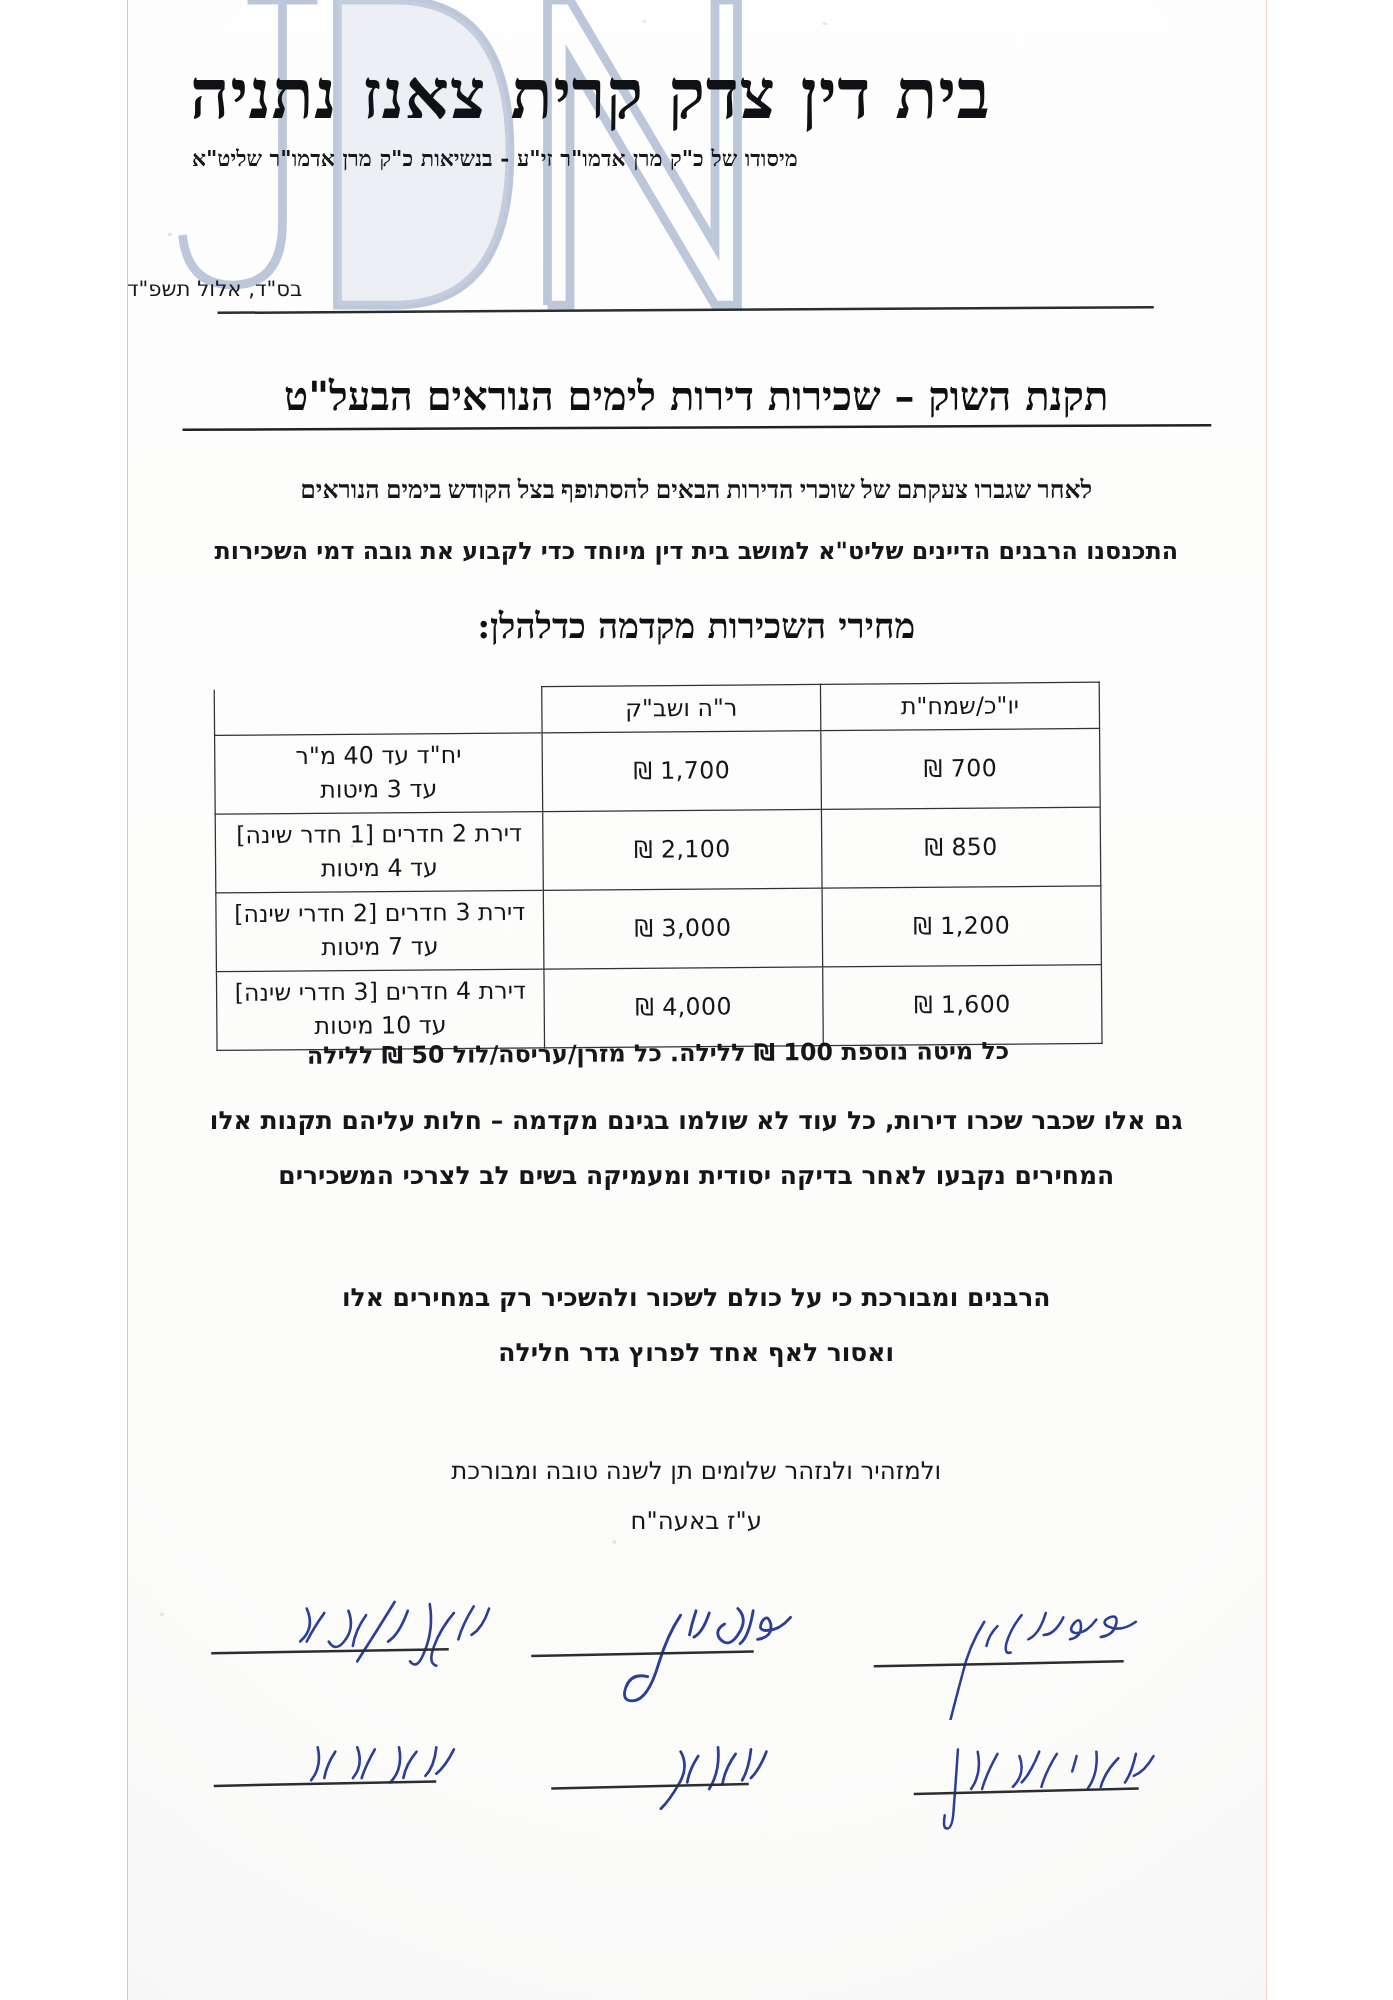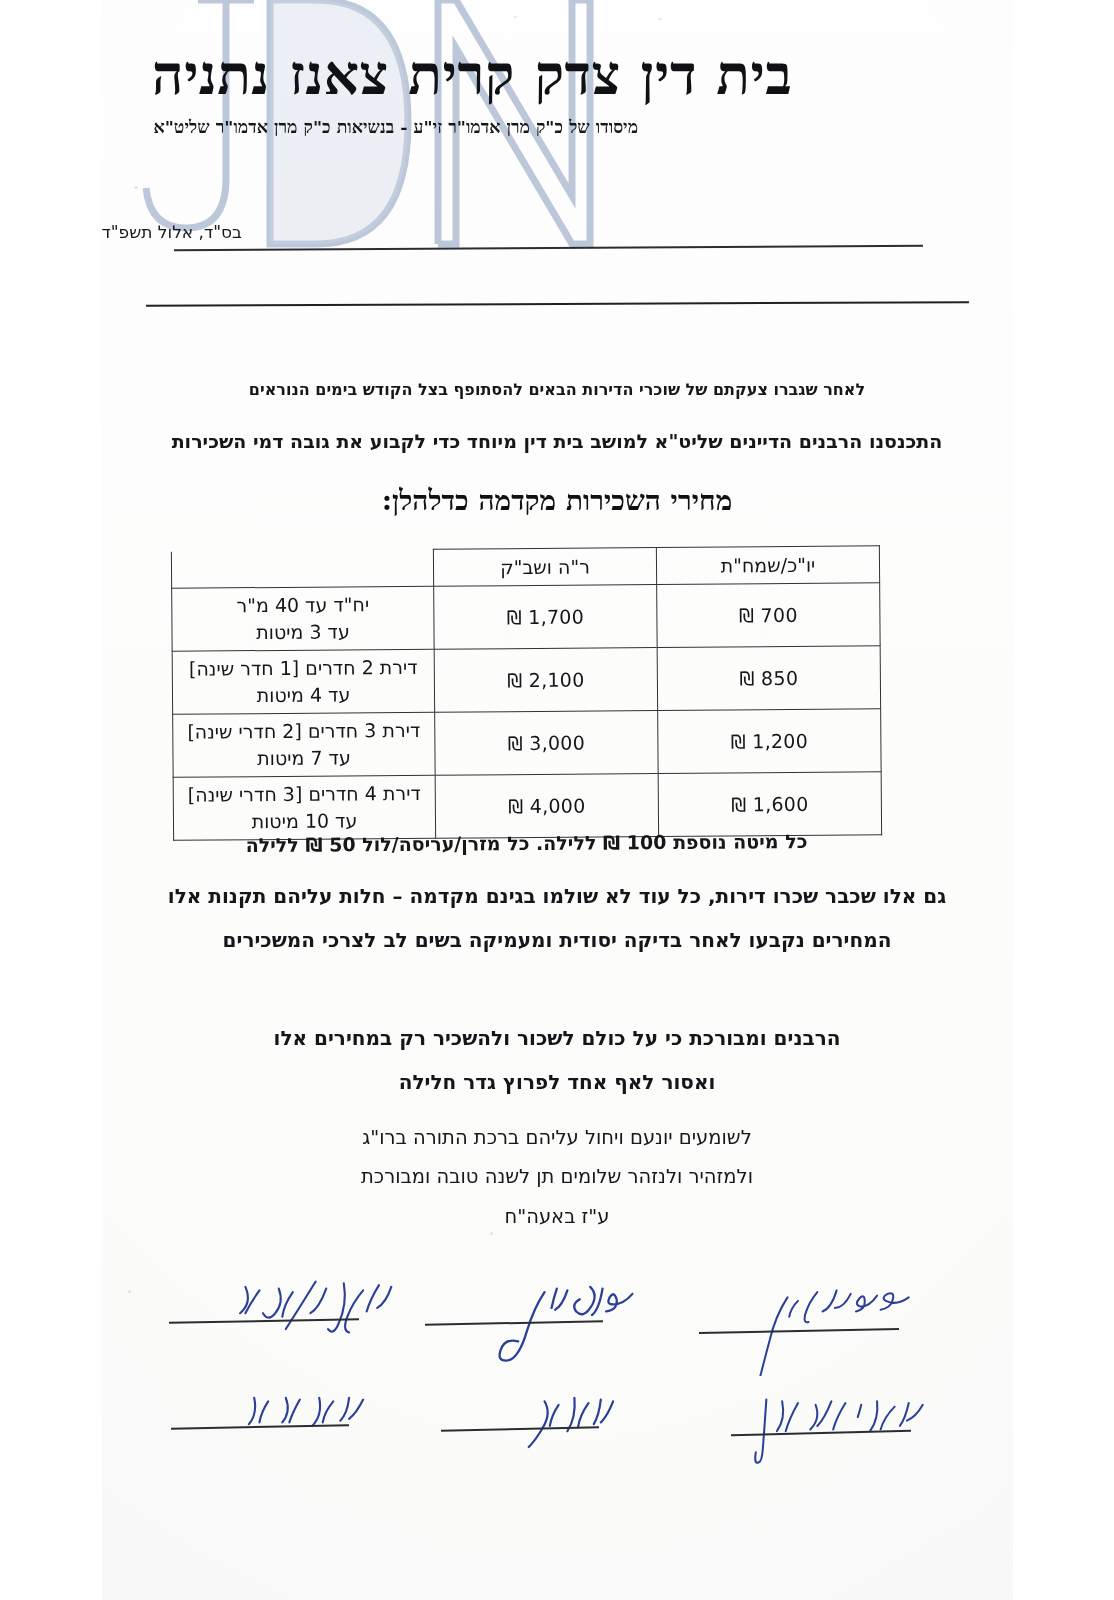--- a/index.html
+++ b/index.html
@@ -131,21 +131,21 @@
   .para {
     font-family: "DejaVu Sans", "Liberation Sans", sans-serif;
     font-size: 19.5px;
     line-height: 1.0;
     text-align: center;
     color: #15171b;
     margin: 0;
     white-space: nowrap;
     direction: rtl;
   }
-  .para.intro-1 { font-weight: 700; font-size: 16px; }
+  .para.intro-1 { font-weight: 700; font-size: 20px; font-family: Liberation Serif, serif; }
   .para.intro-2 { font-weight: 700; font-size: 19px; }
 
   .section-head {
     font-family: "DejaVu Serif", "Liberation Serif", serif;
     font-weight: 700;
     font-size: 28px;
     text-align: center;
     color: #0f1114;
     margin: 0;
     white-space: nowrap;
@@ -314,20 +314,21 @@
 
   <div class="masthead">
     <div class="org-title">בית דין צדק קרית צאנז נתניה</div>
     <div class="org-sub">מיסודו של כ"ק מרן אדמו"ר זי"ע - בנשיאות כ"ק מרן אדמו"ר שליט"א</div>
     <div class="masthead-rule"></div>
   </div>
 
   <div class="date-line">בס"ד, אלול תשפ"ד</div>
 
   <div class="doc-title-wrap">
+    <h1 class="doc-title">תקנת השוק – שכירות דירות לימים הנוראים הבעל"ט</h1>
     <div class="title-rule"></div>
   </div>
 
   <div class="body-block" style="top:382px;">
     <p class="para intro-1">לאחר שגברו צעקתם של שוכרי הדירות הבאים להסתופף בצל הקודש בימים הנוראים</p>
   </div>
   <div class="body-block" style="top:432px;">
     <p class="para intro-2">התכנסנו הרבנים הדיינים שליט"א למושב בית דין מיוחד כדי לקבוע את גובה דמי השכירות</p>
   </div>
 
@@ -394,23 +395,20 @@
   <div class="body-block" style="top:884px;">
     <p class="emph">גם אלו שכבר שכרו דירות, כל עוד לא שולמו בגינם מקדמה – חלות עליהם תקנות אלו</p>
   </div>
   <div class="body-block" style="top:1026px;">
     <p class="emph">הרבנים ומבורכת כי על כולם לשכור ולהשכיר רק במחירים אלו</p>
   </div>
   <div class="body-block" style="top:1070px;">
     <p class="emph">ואסור לאף אחד לפרוץ גדר חלילה</p>
   </div>
 
-  <div class="body-block" style="top:1126px;">
-    <p class="closing">לשומעים יונעם ויחול עליהם ברכת התורה ברו"ג</p>
-  </div>
   <div class="body-block" style="top:1165px;">
     <p class="closing">ולמזהיר ולנזהר שלומים תן לשנה טובה ומבורכת</p>
   </div>
   <div class="body-block" style="top:1205px;">
     <p class="closing">ע"ז באעה"ח</p>
   </div>
 
   <div class="sig-area">
 
     <div class="sig-row row-1">

